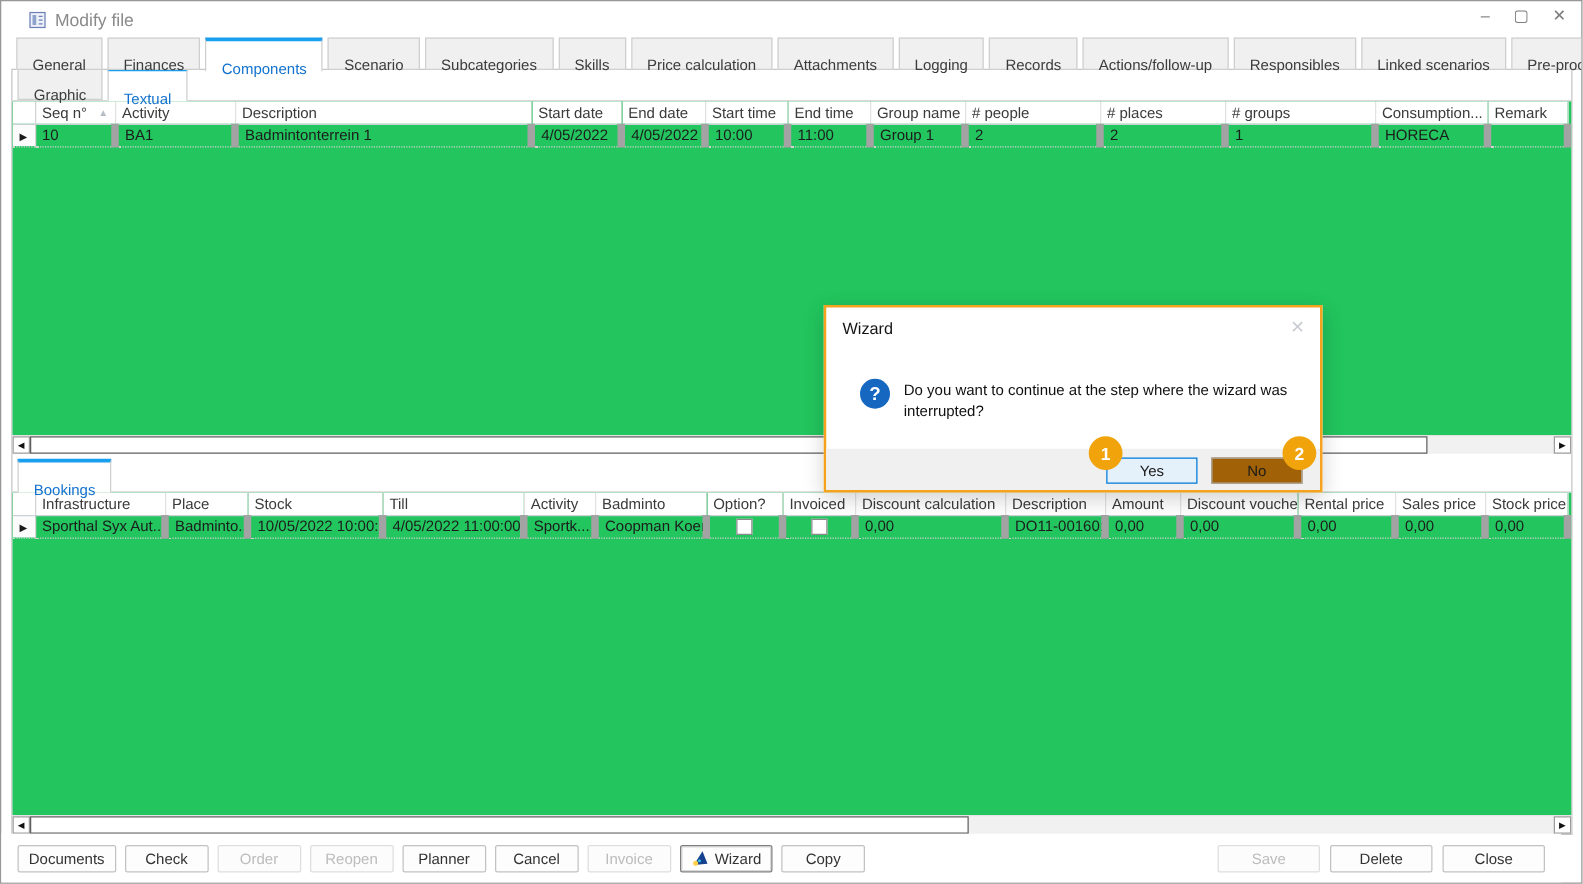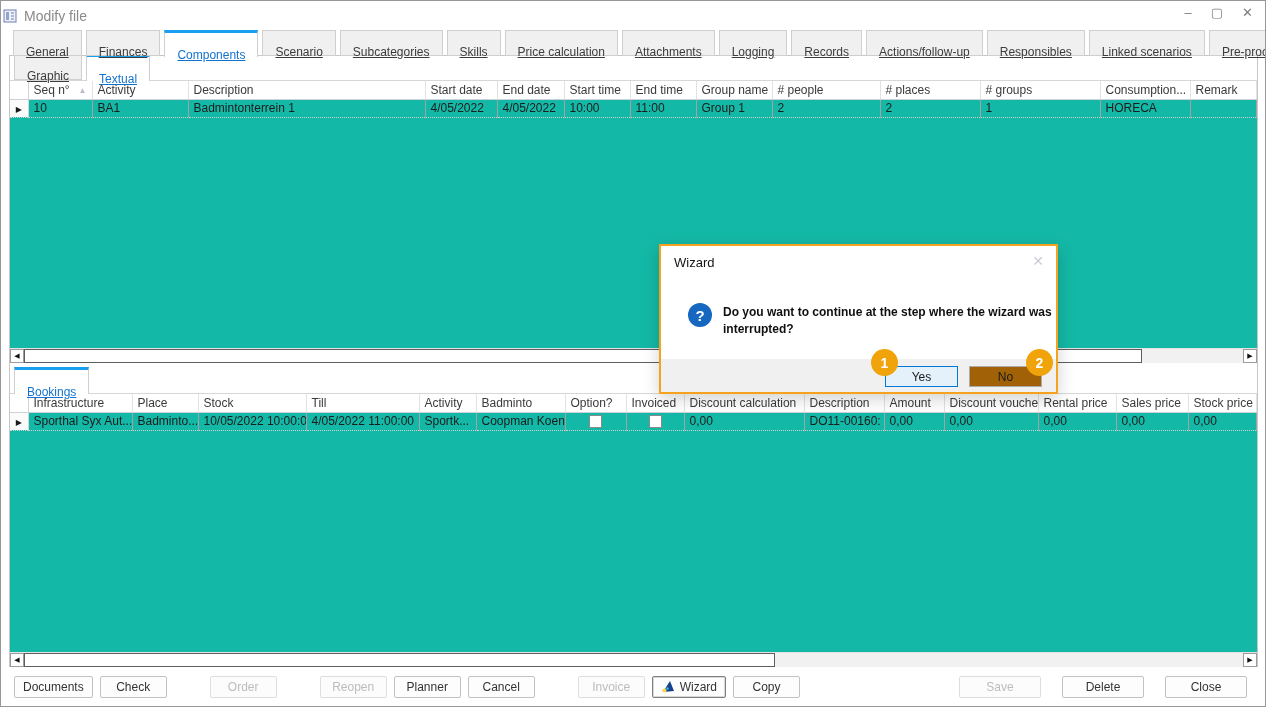--- a/index.html
+++ b/index.html
@@ -2,52 +2,52 @@
 <html><head>
 <meta charset="utf-8">
 <style>
   * { box-sizing: border-box; margin: 0; padding: 0; }
   body { margin: 0; background: #e8e8e8; font-family: "Liberation Sans", sans-serif; }
   .window { position: relative; width: 1266px; height: 707px; background: #fff;
             border: 1px solid #979797; overflow: hidden; }
 
   
   .titlebar { position: absolute; left: 0; top: 0; right: 0; height: 30px;
-              display: flex; align-items: center; padding-left: 2px; gap: 7px; }
+              display: flex; align-items: center; padding-left: 22px; gap: 7px; }
   .title { font-size: 14px; color: #8a8a8a; }
   .winctrls { position: absolute; right: 12px; top: 4px; display: flex; gap: 19px;
               color: #7d7d7d; font-size: 13px; }
   .winctrls span { cursor: default; }
 
   
   .tabstrip { position: absolute; left: 8px; top: 30px; right: 8px; height: 25px;
               display: flex; align-items: flex-end; gap: 4px; padding-left: 4px; z-index: 3; }
   .tab { height: 21px; line-height: 19px; padding: 12px 12px; background: #f0f0f0;
-         border: 1px solid #cfcfcf; font-size: 12px; color: #3c3c3c; white-space: nowrap; text-decoration: underline; }
+         border: 1px solid #cfcfcf; font-size: 12px; color: #3c3c3c; white-space: nowrap; }
   .tab.sel { height: 25px; line-height: 20px; background: #fff; color: #1372CE;
              border-top: 3px solid #189FF0; border-bottom: none; margin-bottom: -1px; z-index: 4; }
 
   
   .page { position: absolute; left: 8px; top: 54px; width: 1249px; height: 613px;
           border: 1px solid #c6c6c6; background: #fff; display: flex; flex-direction: column; }
   .subtabstrip { height: 25px; display: flex; align-items: flex-end; gap: 4px;
                  padding-left: 4px; border-bottom: 1px solid #d7d7d7; position: relative; z-index: 2; }
   .btabstrip { height: 31px; display: flex; align-items: flex-end; padding-left: 4px;
                border-bottom: 1px solid #d7d7d7; position: relative; z-index: 2; }
-  .garea { background: #14b8a6; overflow: hidden; }
+  .garea { background: #22c55e; overflow: hidden; }
   .g1 { height: 267px; }
   .g2 { height: 258px; }
 
   
   table.grid { border-collapse: collapse; table-layout: fixed; width: 100%; }
   .grid th { font-weight: normal; text-align: left; padding: 0 5px; height: 18px;
              border-right: 1px solid #e2e2e2; border-bottom: 1px solid #ccd1d7;
              background: #fff; overflow: hidden; white-space: nowrap;
              font-size: 12px; color: #3a3a3a; }
-  .grid td { padding: 0 5px; height: 18px; border-right: 1px solid #a3a3a3;
+  .grid td { padding: 0 5px; height: 18px; border-right: 6px solid #a3a3a3;
              border-bottom: 1px dotted #d2d2d2; overflow: hidden; white-space: nowrap;
              font-size: 12px; color: #1c1c1c; }
   .gut { background: #fbfbfb; border-right: 1px solid #d4d4d4 !important;
          text-align: center; padding: 0 !important; }
   tr.alt td { background: #f3f3f3; }
   .ri { font-size: 8px; color: #1a1a1a; }
   .sort { float: right; color: #b7bec8; font-size: 8px; margin-top: 3px; }
   .cbcell { text-align: center; }
   .cb { display: inline-block; width: 13px; height: 13px; border: 1px solid #8a8a8a;
         background: #fff; vertical-align: middle; }
@@ -55,44 +55,44 @@
   
   .hscroll { height: 15px; background: #f1f1f1; display: flex; align-items: stretch;
              border-top: 1px solid #e3e3e3; }
   .sbtn { width: 14px; background: #fff; border: 1px solid #9c9c9c;
           display: flex; align-items: center; justify-content: center;
           font-size: 7px; color: #111; flex: none; }
   .thumb { border: 1px solid #5f5f5f; background: #fff; flex: none; }
   .track { flex: 1; }
 
   
-  .btnbar { position: absolute; left: 0; right: 5px; bottom: 0; height: 39px;
+  .btnbar { position: absolute; left: 0; right: 16px; bottom: 0; height: 39px;
             display: flex; align-items: center; justify-content: space-between;
             padding: 0 13px; background: #fff; }
   .bgroup { display: flex; gap: 7px; }
-  .bgroup.rgt { gap: 21px; }
+  .bgroup.rgt { gap: 8px; }
   .btn { min-width: 67px; height: 22px; background: #fdfdfd; border: 1px solid #c2c2c2;
          border-radius: 2px; font-size: 12px; color: #333; font-family: inherit;
          display: flex; align-items: center; justify-content: center; gap: 5px; padding: 0 8px; }
-  .btn.dis { color: #bcbcbc; border-color: #dedede; background: #fcfcfc; margin-left: 36px; }
+  .btn.dis { color: #bcbcbc; border-color: #dedede; background: #fcfcfc; }
   .btn.foc { border-color: #7f7f7f; box-shadow: 0 0 0 1px #d9d9d9 inset; }
   .bgroup.rgt .btn { min-width: 82px; }
 
   
   .dialog { position: absolute; left: 658px; top: 243px; width: 399px; height: 150px;
             background: #fff; border: 2px solid #F5A31E; z-index: 20;
             box-shadow: 0 5px 16px rgba(0,0,0,.18); }
   .dlg-title { position: absolute; left: 13px; top: 9px; font-size: 13px; color: #141414; }
   .dlg-close { position: absolute; right: 12px; top: 7px; color: #c9cdd2; font-size: 14px; }
   .dlg-footer { position: absolute; left: 0; right: 0; bottom: 0; height: 33px; background: #f0f0f0; }
   .qicon { position: absolute; left: 27px; top: 57px; width: 24px; height: 24px;
            border-radius: 50%; background: #1567C0; color: #fff; font-weight: bold;
            font-size: 15px; display: flex; align-items: center; justify-content: center; }
   .dlg-msg { position: absolute; left: 62px; top: 58px; width: 340px; font-size: 12px;
-             color: #101010; line-height: 1.4; font-weight: bold; }
+             color: #101010; line-height: 1.4; }
   .dbtn { position: absolute; width: 73px; height: 21px; font-size: 12px; color: #1a1a1a;
           font-family: inherit; display: flex; align-items: center; justify-content: center; }
   .dbtn.yes { left: 224px; top: 120px; background: #e4f0fa; border: 1px solid #0078D7; }
   .dbtn.no  { left: 308px; top: 120px; background: #a16207; border: 1px solid #ababab; }
   .badge { position: absolute; width: 27px; height: 27px; border-radius: 50%;
            background: #F0A30A; color: #fff; font-size: 14px; font-weight: bold;
            display: flex; align-items: center; justify-content: center; z-index: 22; }
   .b1 { left: 210px; top: 103px; }
   .b2 { left: 365px; top: 103px; }
 </style>

